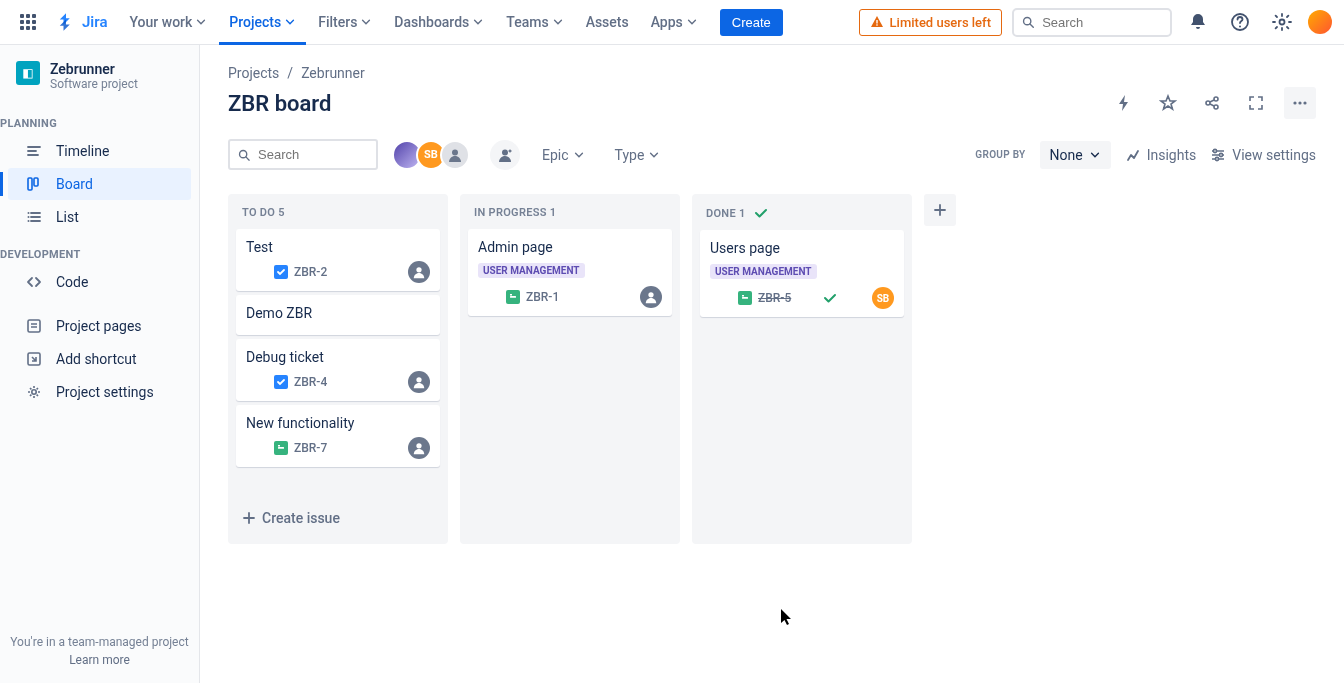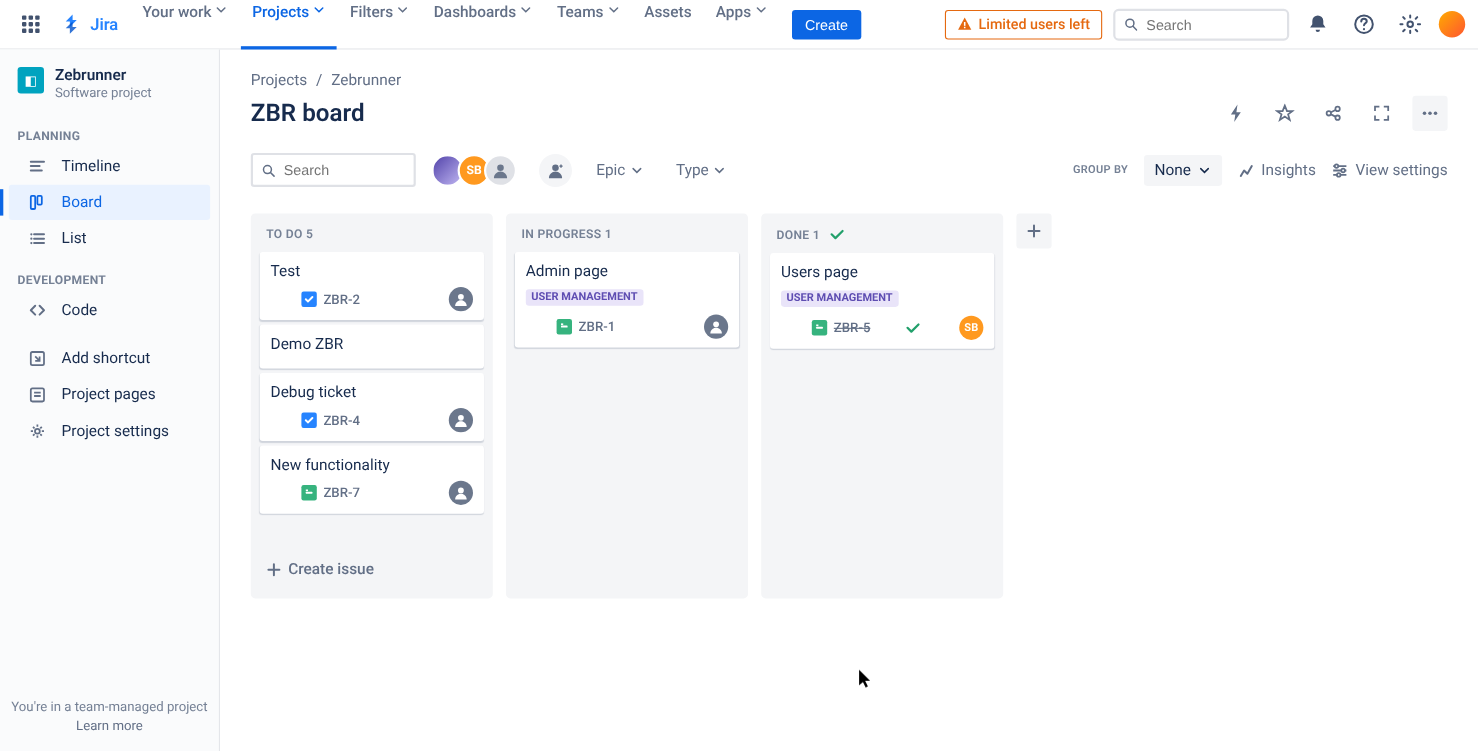--- a/index.html
+++ b/index.html
@@ -21,41 +21,41 @@
   body { margin:0; font-family: -apple-system, BlinkMacSystemFont, "Segoe UI", Roboto, sans-serif; color: var(--text); font-size:14px; background:#fff; }
   svg { display:block; }
 
   
   .topnav { display:flex; align-items:center; height:45px; padding:0 12px; border-bottom:1px solid var(--border); gap:8px; }
   .topnav-left { display:flex; align-items:center; gap:4px; }
   .appswitch { width:32px; height:32px; display:flex; align-items:center; justify-content:center; border-radius:3px; color:#42526e;}
   .logo { display:flex; align-items:center; gap:6px; padding:0 8px; color:#2684ff; font-weight:600; font-size:15px;}
   .logo svg { color:#2684ff; }
   .nav-items { display:flex; align-items:center; gap:2px; }
-  .nav-item { padding:0 10px; height:45px; display:flex; gap:3px; color:var(--text-subtle); font-weight:500; cursor:pointer; border-bottom:3px solid transparent; border-top:3px solid transparent;}
+  .nav-item { padding:0 10px; height:45px; display:flex; align-items:center; gap:3px; color:var(--text-subtle); font-weight:500; cursor:pointer; border-bottom:3px solid transparent; border-top:3px solid transparent;}
   .nav-item.active { color: var(--blue-bright); border-bottom-color: var(--blue-bright); }
   .nav-chev { width:12px; height:12px; }
   .create-btn { background: var(--blue-bright); color:#fff; border:none; padding:6px 12px; border-radius:3px; font-weight:500; font-size:13px; margin-left:8px; cursor:pointer; }
   .topnav-right { margin-left:auto; display:flex; align-items:center; gap:10px; }
   .limited { display:flex; align-items:center; gap:6px; border:1px solid var(--warning); color:var(--warning); padding:5px 10px; border-radius:3px; font-weight:500; font-size:13px; }
   .search-global { display:flex; align-items:center; gap:6px; border:2px solid #dfe1e6; border-radius:5px; padding:4px 8px; width:160px; color:var(--text-subtle); }
   .search-global input { border:none; outline:none; width:100%; font-size:13px; background:transparent; }
   .iconbtn { width:32px; height:32px; display:flex; align-items:center; justify-content:center; border-radius:50%; color:#42526e; cursor:pointer; }
   .avatar { width:24px; height:24px; border-radius:50%; background: linear-gradient(135deg,#ffab00,#ff5630); }
 
   
   .main { display:flex; height:calc(100vh - 45px); }
 
   
   .sidebar { width:200px; background:#fafbfc; border-right:1px solid var(--border); padding:16px 0 8px; display:flex; flex-direction:column; }
   .project-head { display:flex; gap:10px; padding:0 16px 12px; }
   .project-icon { width:24px; height:24px; background:#00a3bf; border-radius:3px; display:flex; align-items:center; justify-content:center; color:#fff; font-size:12px; flex-shrink:0;}
   .project-title { font-weight:600; font-size:14px; }
   .project-sub { font-size:12px; color:var(--text-subtler); }
-  .side-section-label { font-size:11px; font-weight:700; color:var(--text-subtler); padding:14px 16px 4px; letter-spacing:0.3px; }
+  .side-section-label { font-size:11px; font-weight:700; color:var(--text-subtler); padding:14px 0 4px; letter-spacing:0.3px; }
   .side-item { display:flex; align-items:center; gap:12px; padding:8px 16px; margin:1px 8px; border-radius:3px; color:var(--text); cursor:pointer; font-size:14px;}
   .side-item .icon { width:20px; display:flex; justify-content:center; color:var(--text-subtle);}
   .side-item.active { background: var(--blue-light); color: var(--blue-bright); }
   .side-item.active .icon { color: var(--blue-bright); }
   .side-item.active::before { content:""; position:absolute; left:0; width:3px; height:24px; background:var(--blue-bright);}
   .side-item-wrap { position:relative; }
   .sidebar-footer { margin-top:auto; text-align:center; padding:8px; }
   .sidebar-footer .line1 { font-size:12px; color:var(--text-subtler); }
   .sidebar-footer .line2 { font-size:12px; color:var(--text-subtle); margin-top:4px; cursor:pointer; }
 
@@ -296,35 +296,35 @@
           </div>
         </div>
       </div>
     <div style="height:10px"></div>
     <div id="side-extra">
         <div class="side-item-wrap">
           <div class="side-item">
             <span class="icon">
               <svg width="16" height="16" viewBox="0 0 16 16">
                 <rect x="2" y="2" width="12" height="12" rx="1.5" fill="none" stroke="currentColor" stroke-width="1.6"></rect>
+                <path d="M5 6h6M5 9h6" stroke="currentColor" stroke-width="1.6"></path>
+              </svg>
+            </span>
+            <span>Project pages</span>
+          </div>
+        </div>
+        <div class="side-item-wrap">
+          <div class="side-item">
+            <span class="icon">
+              <svg width="16" height="16" viewBox="0 0 16 16">
+                <rect x="2" y="2" width="12" height="12" rx="1.5" fill="none" stroke="currentColor" stroke-width="1.6"></rect>
                 <path d="M6 6l4 4M6 10h4V6" stroke="currentColor" stroke-width="1.6" fill="none"></path>
               </svg>
             </span>
             <span>Add shortcut</span>
-          </div>
-        </div>
-        <div class="side-item-wrap">
-          <div class="side-item">
-            <span class="icon">
-              <svg width="16" height="16" viewBox="0 0 16 16">
-                <rect x="2" y="2" width="12" height="12" rx="1.5" fill="none" stroke="currentColor" stroke-width="1.6"></rect>
-                <path d="M5 6h6M5 9h6" stroke="currentColor" stroke-width="1.6"></path>
-              </svg>
-            </span>
-            <span>Project pages</span>
           </div>
         </div>
         <div class="side-item-wrap">
           <div class="side-item">
             <span class="icon">
               <svg width="16" height="16" viewBox="0 0 16 16">
                 <circle cx="8" cy="8" r="2.2" fill="none" stroke="currentColor" stroke-width="1.6"></circle>
                 <path d="M8 2v2M8 12v2M2 8h2M12 8h2M4 4l1.4 1.4M12 12l-1.4-1.4M10.6 5.4L12 4M4 12l1.4-1.4" stroke="currentColor" stroke-width="1.6"></path>
               </svg>
             </span>

